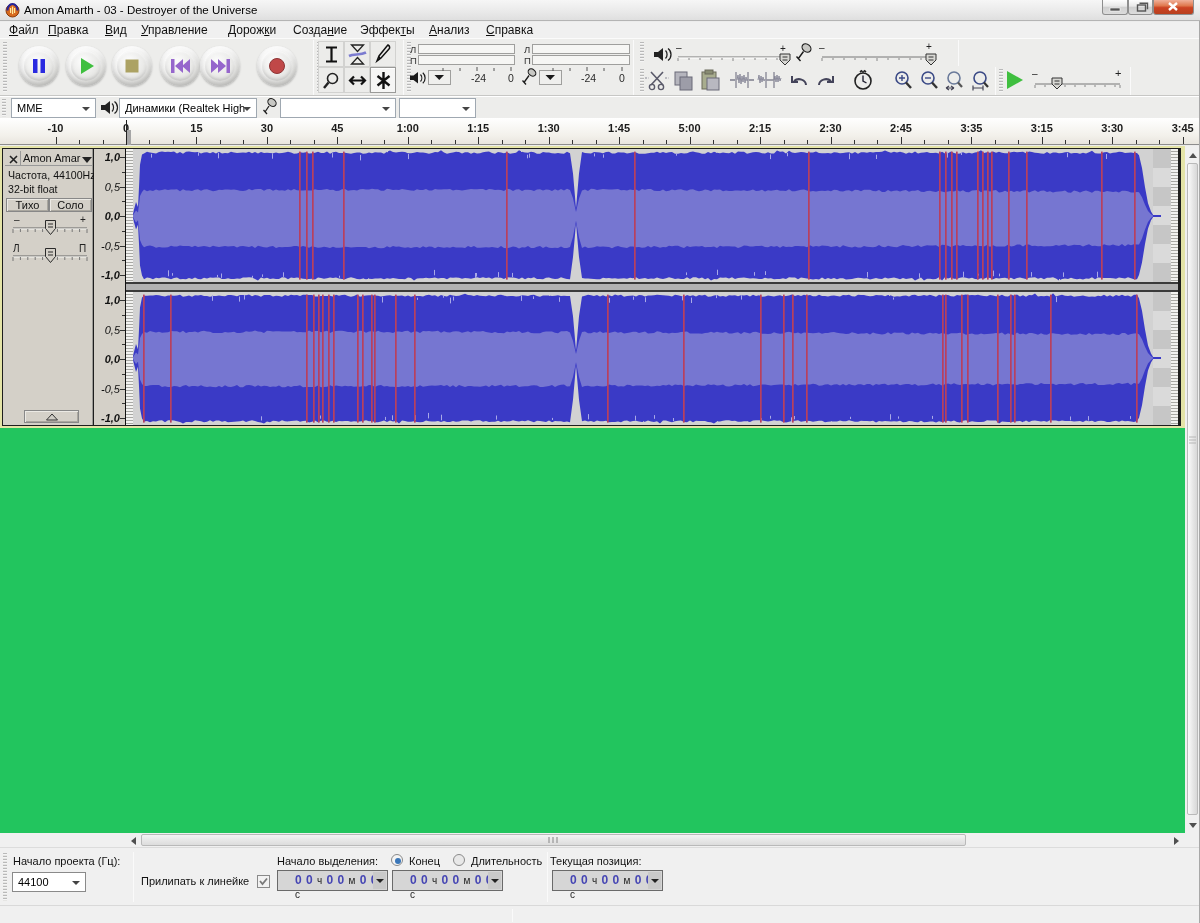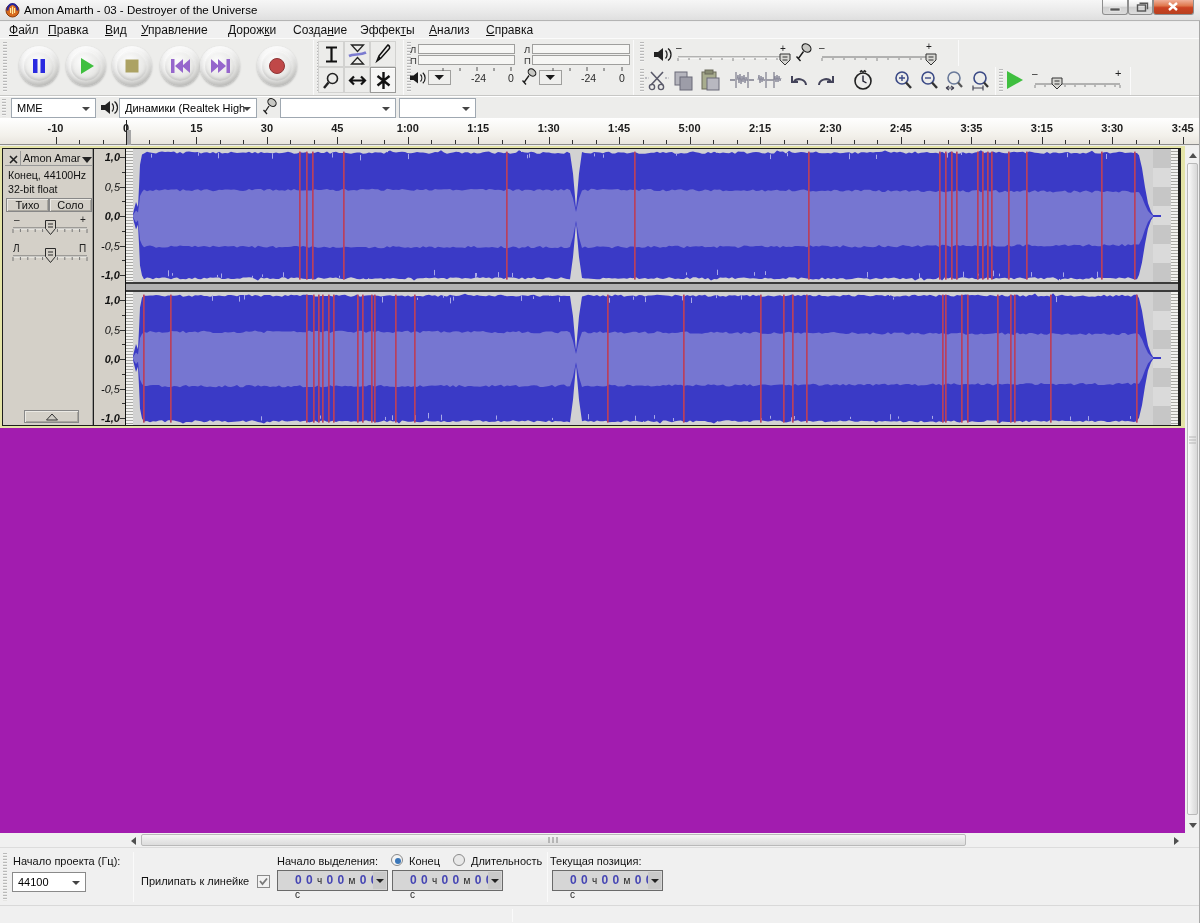--- a/index.html
+++ b/index.html
@@ -31,21 +31,21 @@
   .combo { position:absolute; height:20px; background:#fff; border:1px solid #9fa8b1; font-size:11px; color:#000; }
   .combo .ctext { position:absolute; left:5px; top:3px; }
   .combo .carr { position:absolute; right:5px; top:8px; width:0; height:0;
      border-left:4px solid transparent; border-right:4px solid transparent; border-top:4px solid #444; }
   
   #ruler { left:0; top:118px; width:1200px; height:27px;
     background:linear-gradient(#ffffff,#f2f0ea 70%,#e8e5de); border-bottom:1px solid #8d8d8d; }
   .rlab { position:absolute; top:4px; font-size:11px; font-weight:bold; color:#1a1a1a; transform:translateX(-50%); }
   .rtick { position:absolute; width:1px; background:#333; bottom:0; }
   
-  #canvas { left:0; top:146px; width:1200px; height:687px; background:#a21caf; }
+  #canvas { left:0; top:146px; width:1200px; height:687px; background:#22c55e; }
   #track { position:absolute; left:0; top:0; width:1185px; height:282px;
      background:#e4e4a7; }
   #trackin { position:absolute; left:2px; top:2px; width:1179px; height:278px; background:#1d1d1d; }
   #panel { position:absolute; left:1px; top:1px; width:90px; height:276px; background:#d4d0c8; border-right:1px solid #9a9a96;
      font-size:11px; color:#111; }
   #vruler { position:absolute; left:92px; top:1px; width:32px; height:276px; background:#d4d0c8;
      border-right:1px solid #111; font-size:11px; color:#111; }
   .vlab { position:absolute; right:5px; transform:translateY(-50%);font-style:italic; }
   .vtick { position:absolute; right:0; height:1px; background:#333; }
   #waves { position:absolute; left:124px; top:1px; width:1052px; height:276px; background:#d7d7d7; }
@@ -454,21 +454,21 @@
 
         <svg style="left:4px;top:4px" width="13" height="13">
             <path d="M3,3 L10,10 M10,3 L3,10" stroke="#222" stroke-width="1.6"></path>
           </svg>
         <div class="abs" style="left:2px;top:2px;width:87px;height:15px;border-bottom:1px solid #999"></div>
         <div class="abs" style="left:17px;top:2px;width:1px;height:15px;background:#999"></div>
         <div class="abs" style="left:20px;top:3px;white-space:nowrap">Amon Amar</div>
         <svg style="left:79px;top:8px" width="10" height="6">
             <path d="M0,0 h10 l-5,6 Z" fill="#222"></path>
           </svg>
-        <div class="abs" style="left:5px;top:20px;white-space:nowrap;font-size:10.6px">Конец, 44100Hz</div>
+        <div class="abs" style="left:5px;top:20px;white-space:nowrap;font-size:10.6px">Частота, 44100Hz</div>
         <div class="abs" style="left:5px;top:34px;white-space:nowrap;font-size:10.6px">32-bit float</div>
         <div class="pbtn" style="left:3px;top:49px;width:43px;height:14px;line-height:13px">Тихо</div>
         <div class="pbtn" style="left:46px;top:49px;width:43px;height:14px;line-height:13px">Соло</div>
 
         <svg style="left:8px;top:66px" width="78" height="22">
           <text x="3" y="8" font-size="10" fill="#222">–</text>
           <text x="69" y="8" font-size="10" fill="#222">+</text>
           <path d="M2,13 H76" stroke="#666" stroke-width="1"></path>
           <path d="M2,14 H76" stroke="#f6f6f2" stroke-width="1"></path>
           <g stroke="#777" stroke-width="1">

